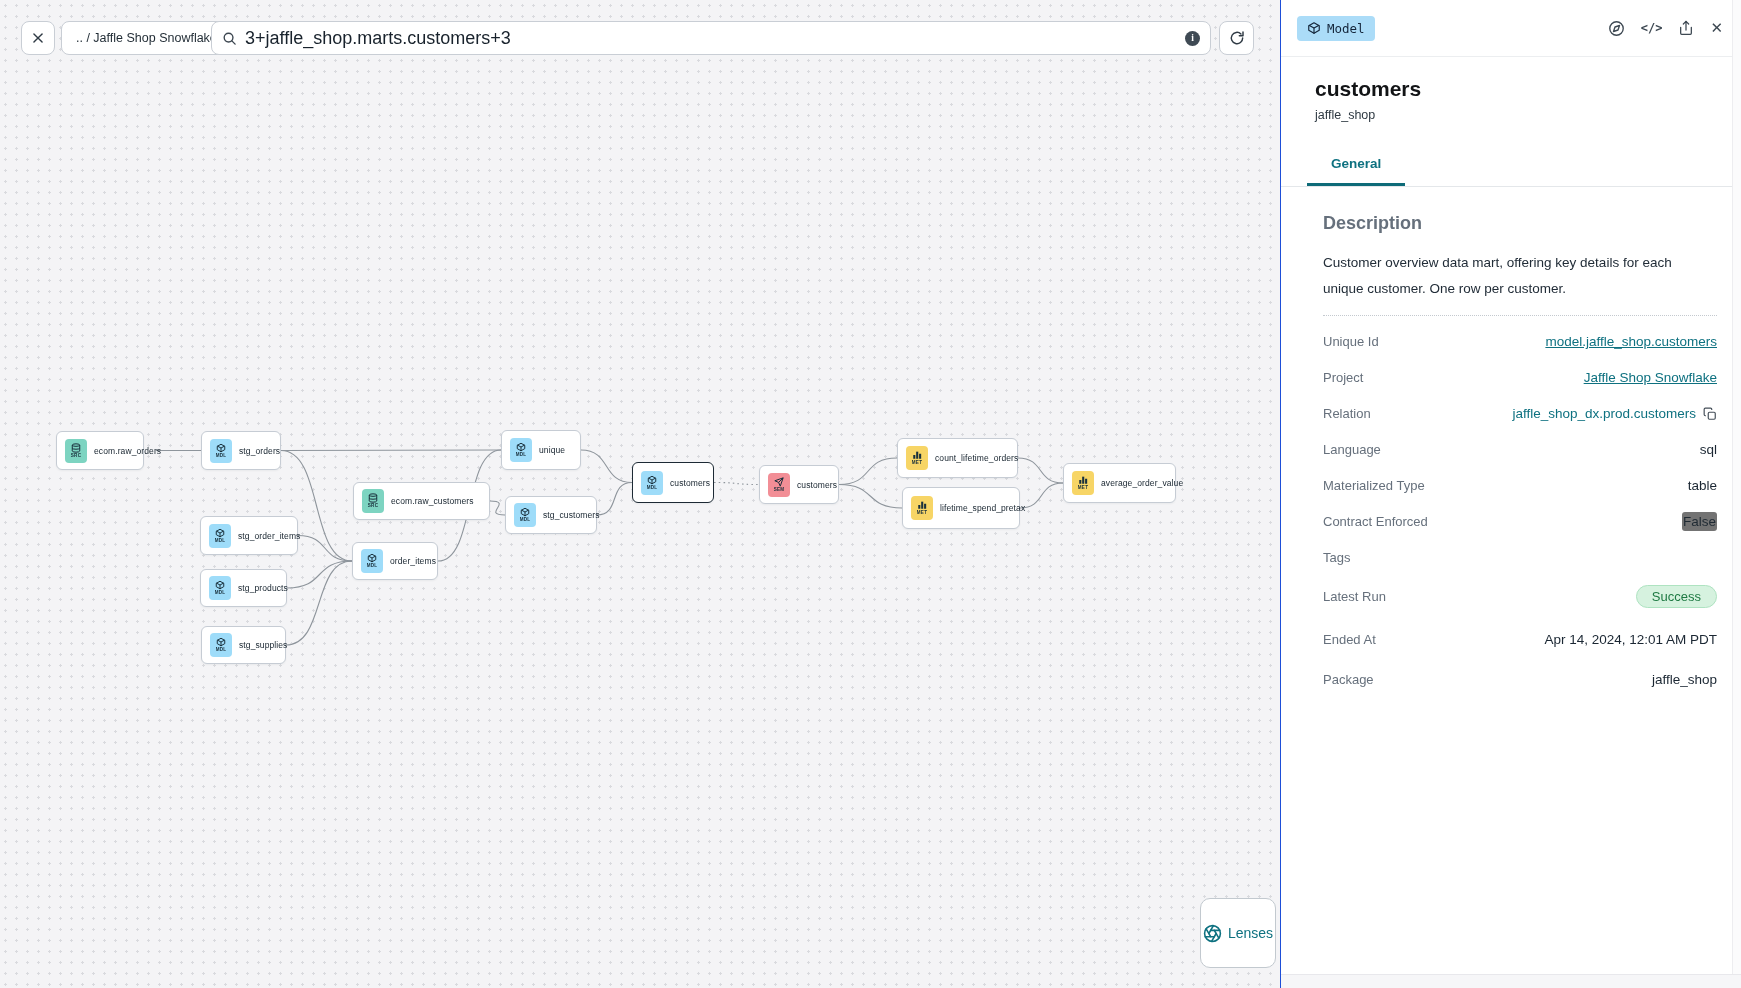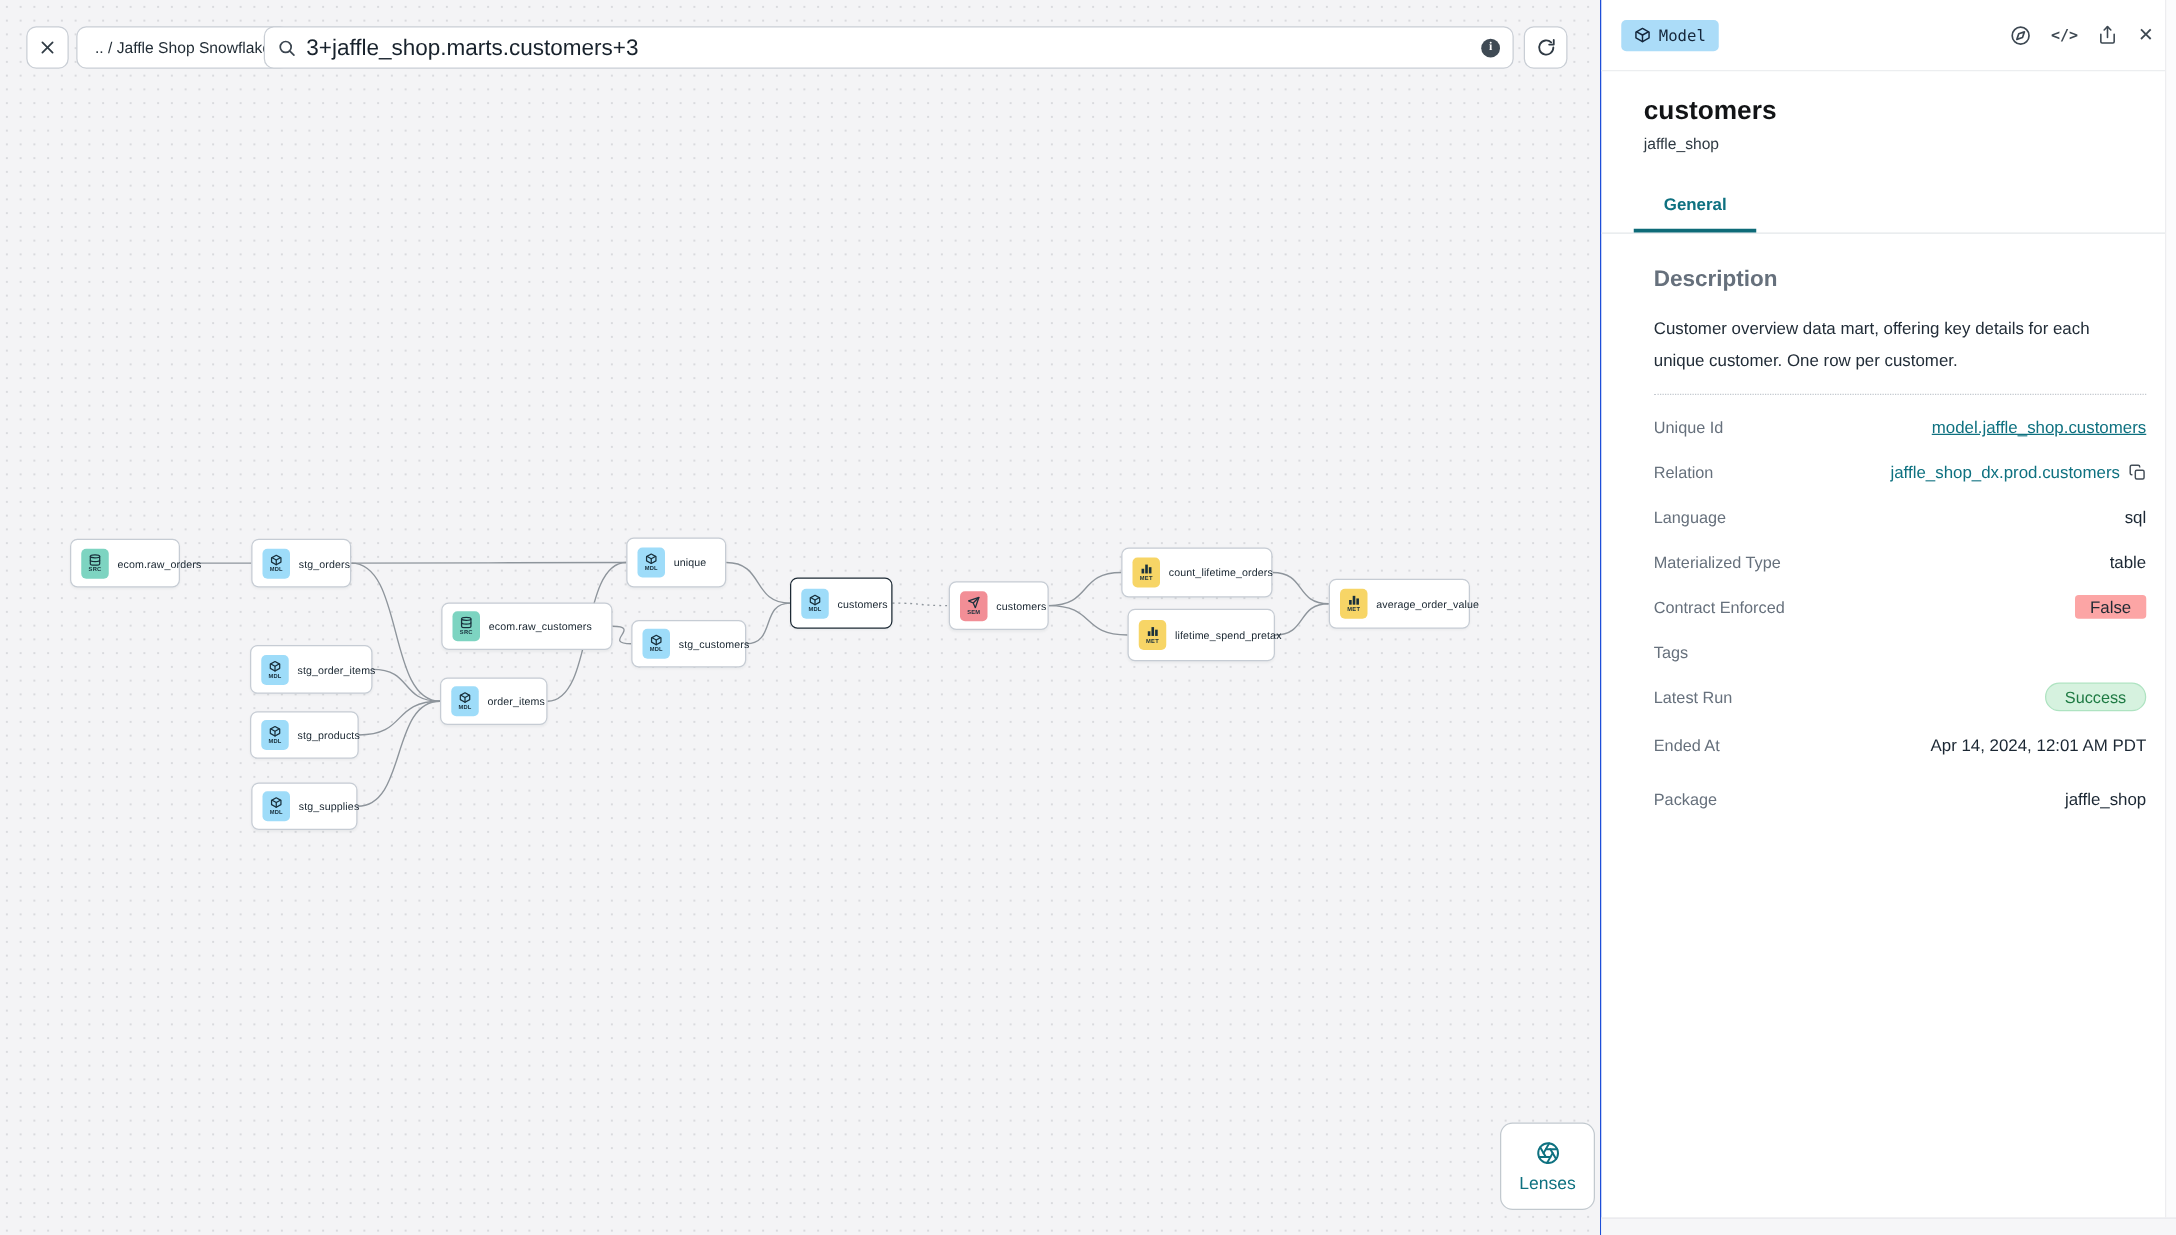--- a/index.html
+++ b/index.html
@@ -63,21 +63,21 @@
     display:flex; flex-direction:column; align-items:center; justify-content:center;
     gap:1px; color:#19303c;
   }
   .nicon svg { width:10px; height:10px; display:block; }
   .nicon .ntype { font-size:4.6px; font-weight:bold; letter-spacing:.2px; line-height:1; }
 
   
   .lenses-btn {
     position:absolute; left:1200px; top:898px; width:76px; height:70px;
     background:#fff; border:1px solid #c2c9cf; border-radius:10px;
-    display:flex; flex-direction:column; align-items:center; justify-content:center;
+    display:flex; align-items:center; justify-content:center;
     gap:6px; color:#0e7180; cursor:pointer;
   }
   .lenses-btn .llabel { font-size:14px; }
 
   
   .panel {
     position:absolute; left:1280px; top:0; width:461px; height:988px;
     background:#fff; border-left:1px solid #1d4ed8;
   }
   .panel-header {
@@ -112,21 +112,21 @@
   .dotted-divider { margin-top:12px; border-top:1.5px dotted #c4c9cf; height:0; }
 
   .field-rows { margin-top:8px; }
   .field-row { display:flex; align-items:center; justify-content:space-between; height:36px; }
   .field-row:nth-child(8) { height:42px; }
   .field-row:nth-child(9) { height:44px; }
   .field-label { font-size:13px; color:#66707c; }
   .field-value { font-size:13.5px; color:#1b2733; display:flex; align-items:center; gap:7px; }
   .field-value a { color:#0e7180; text-decoration:underline; cursor:pointer; }
   .field-value .teal { color:#0e7180; }
-  .field-value .gray-badge { background:#fca5a5; border-radius:3px; padding:2px 12px; color:#1f2a33; }
+  .field-value .gray-badge { background:#737373; border-radius:3px; padding:2px 1px; color:#1f2a33; }
   .field-value .success-pill {
     background:#d6f2df; border:1px solid #aee3c1; color:#1e7a43;
     border-radius:12px; padding:3px 15px; font-size:13px;
   }
   .copy-icon { color:#444e58; cursor:pointer; display:flex; }
 
   .panel-scroll-track {
     position:absolute; right:0; top:0; width:9px; height:974px;
     background:#fbfbfc; border-left:1px solid #ededf0;
   }
@@ -393,20 +393,26 @@
     <div class="description-text">Customer overview data mart, offering key details for each unique customer. One row per customer.</div>
     <div class="dotted-divider"></div>
     <div class="field-rows" id="field-rows">
         <div class="field-row">
           <span class="field-label">Unique Id</span>
           <span class="field-value">
             <a>model.jaffle_shop.customers</a>
           </span>
         </div>
         <div class="field-row">
+          <span class="field-label">Project</span>
+          <span class="field-value">
+            <a>Jaffle Shop Snowflake</a>
+          </span>
+        </div>
+        <div class="field-row">
           <span class="field-label">Relation</span>
           <span class="field-value">
             <span class="teal">jaffle_shop_dx.prod.customers</span>
             <span class="copy-icon">
               <svg width="14" height="14" viewBox="0 0 24 24" fill="none" stroke="currentColor" stroke-width="2">
                 <rect x="9" y="9" width="12" height="12" rx="2"></rect>
                 <path d="M5 15H4a2 2 0 0 1-2-2V4a2 2 0 0 1 2-2h9a2 2 0 0 1 2 2v1"></path>
               </svg>
             </span>
           </span>

